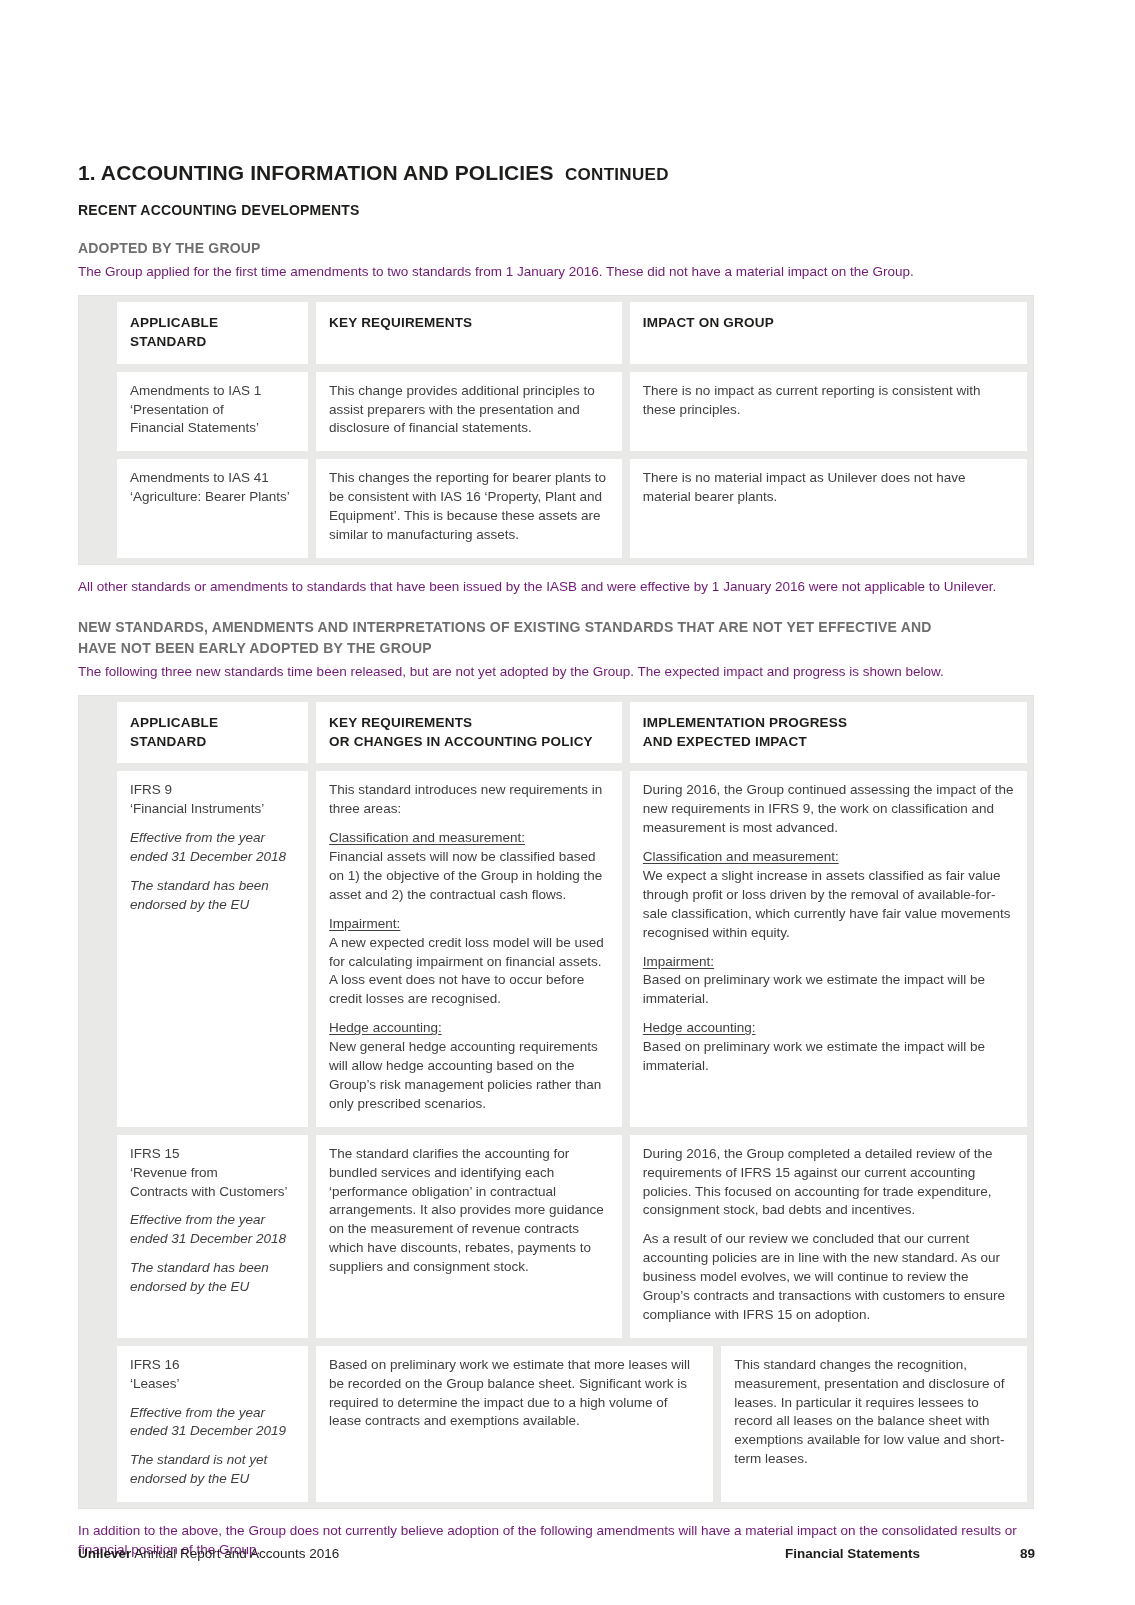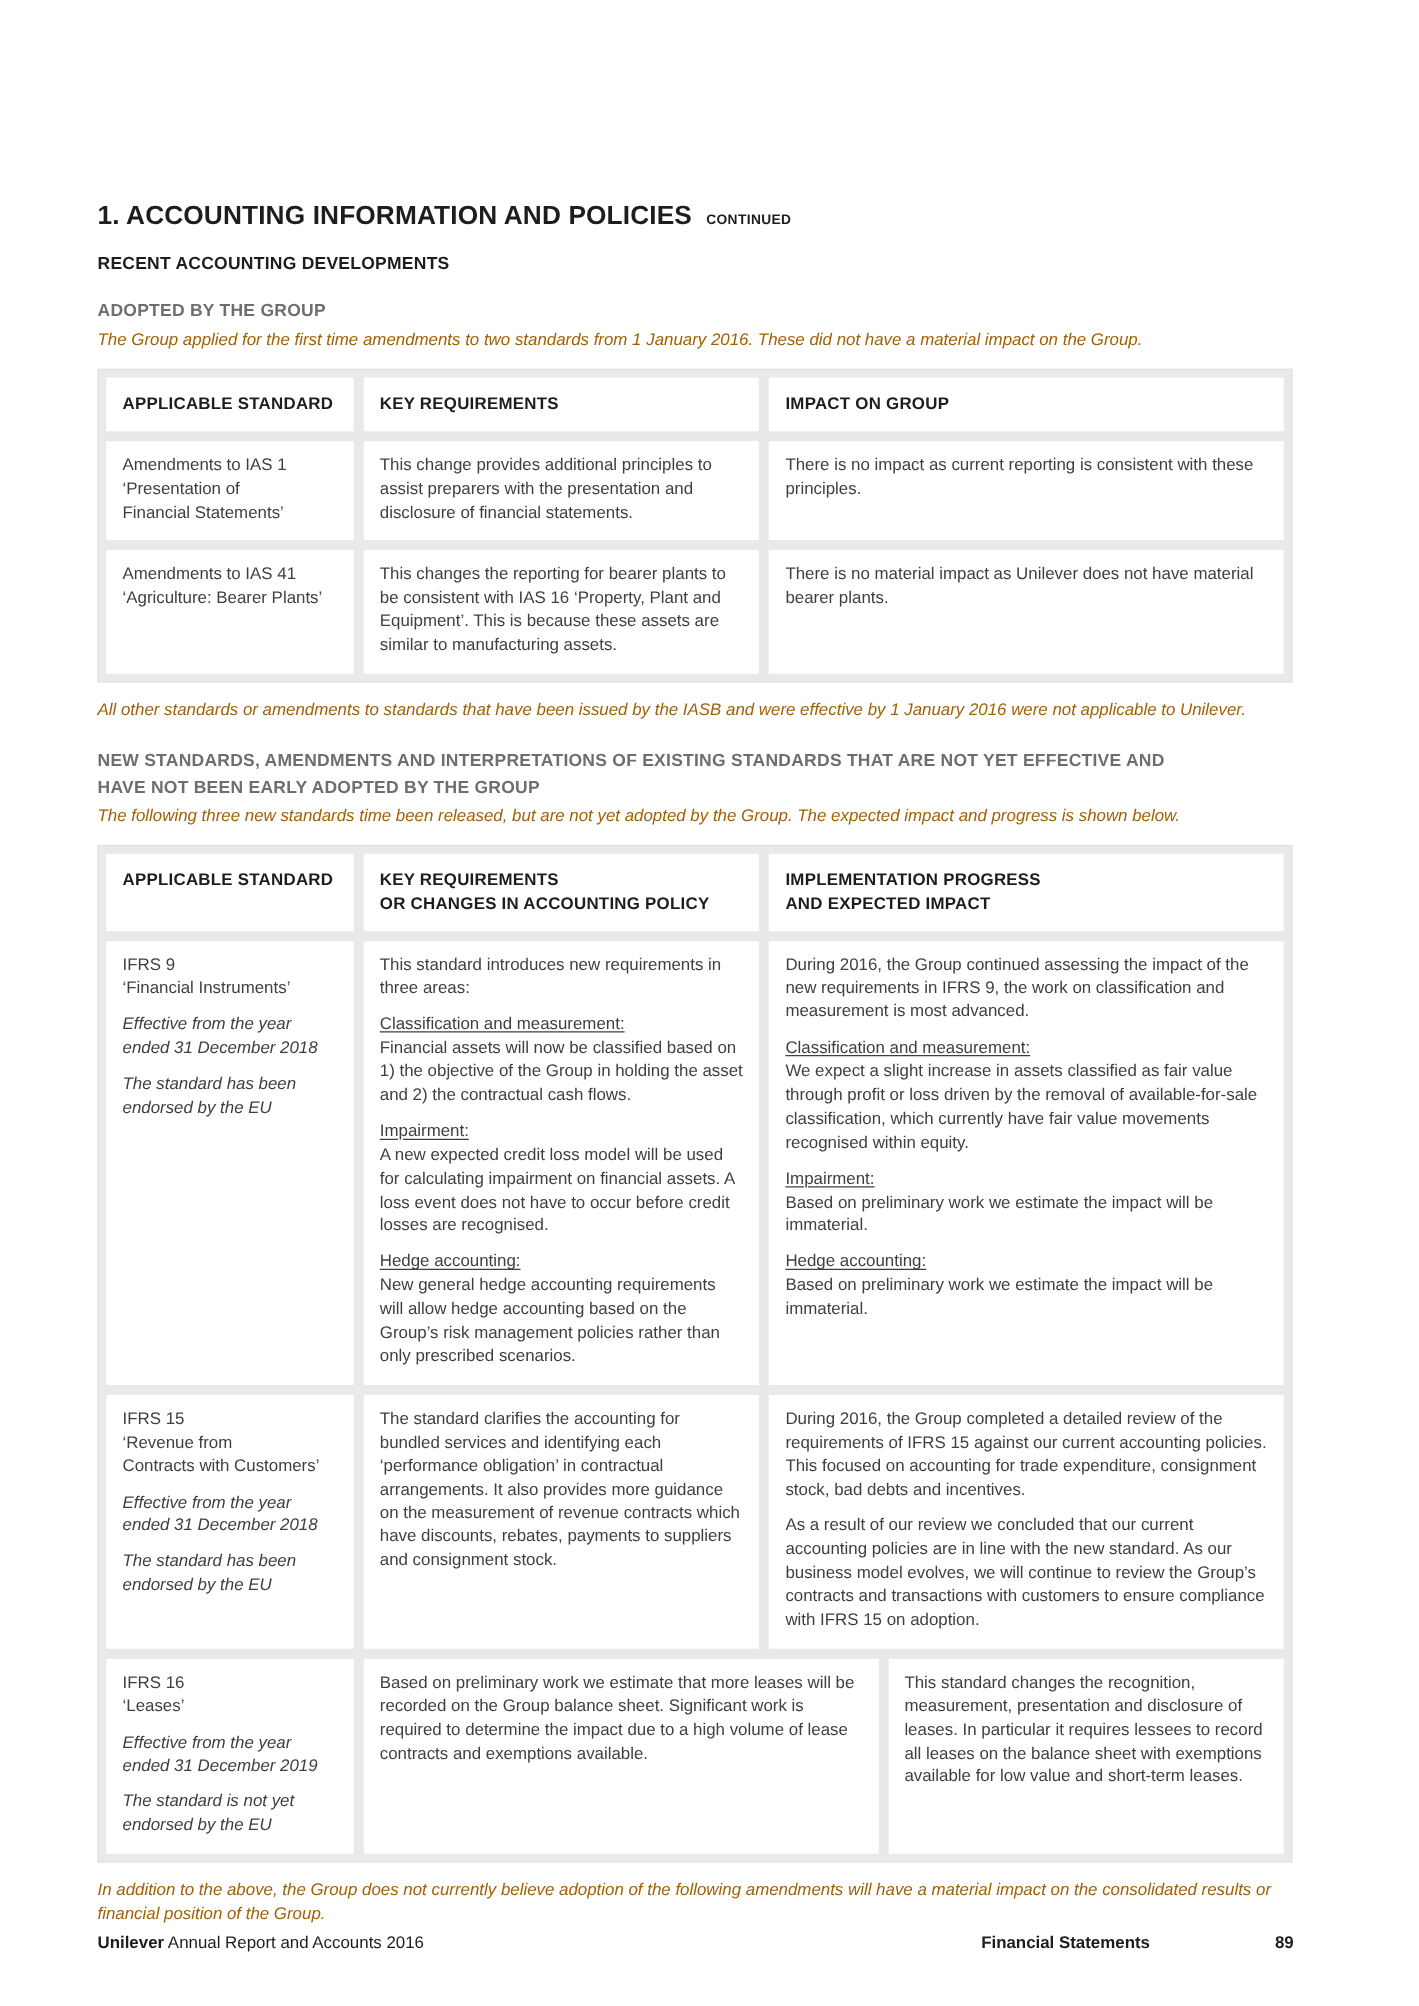--- a/index.html
+++ b/index.html
@@ -4,28 +4,28 @@
 <style>
   * { margin:0; padding:0; box-sizing:border-box; }
   html,body { background:#ffffff; }
   .page {
     position:relative; width:1135px; height:1605px; background:#fff;
     font-family:"Liberation Sans", sans-serif; color:#3f3f3f; overflow:hidden;
   }
   .content { position:absolute; left:78px; top:0; width:956px; }
   .title-row { padding-top:161px; color:#1d1d1b; }
   .title { display:inline; font-size:21px; font-weight:bold; letter-spacing:0.1px; }
-  .continued { display:inline; font-size:11px; font-weight:bold; margin-left:7px; letter-spacing:0.3px; }
+  .continued { display:inline; font-size:17px; font-weight:bold; margin-left:7px; letter-spacing:0.3px; }
   .section-label { margin-top:17px; font-size:14px; font-weight:bold; color:#1d1d1b; letter-spacing:0.2px; }
   .sub-heading { margin-top:20px; font-size:14px; font-weight:bold; color:#6e6e6e; letter-spacing:0.2px; line-height:1.5; white-space:pre-line; }
-  .para { margin-top:4px; font-size:13.5px; line-height:1.4; color:#a16207;font-style:italic; }
+  .para { margin-top:4px; font-size:13.5px; line-height:1.4; color:#701a75; }
   .para.footnote { margin-top:13px; }
 
   .table { margin-top:13px; background:#e9e9e7; border:1px solid #e2e2e0; padding:6px; }
-  .t-row { display:flex; gap:8px; }
+  .t-row { display:flex; gap:8px;margin-left:32px; }
   .t-row + .t-row { margin-top:8px; }
   .t-cell { background:#fff; padding:10px 13px 13px; font-size:13.5px; line-height:1.4; }
   .t-head .t-cell { font-weight:bold; color:#1d1d1b; white-space:pre-line; padding-top:12px; padding-bottom:12px; letter-spacing:0.2px; }
   .col0 { flex:0 0 21%; }
   .col1 { flex:0 0 33.6%; }
   .col2 { flex:1 1 auto; }
   .blk { white-space:pre-line; }
   .blk + .blk { margin-top:10px; }
   .blk-p0 { margin-top:0 !important; }
   .blk-u { text-decoration:underline; text-underline-offset:2px; }

